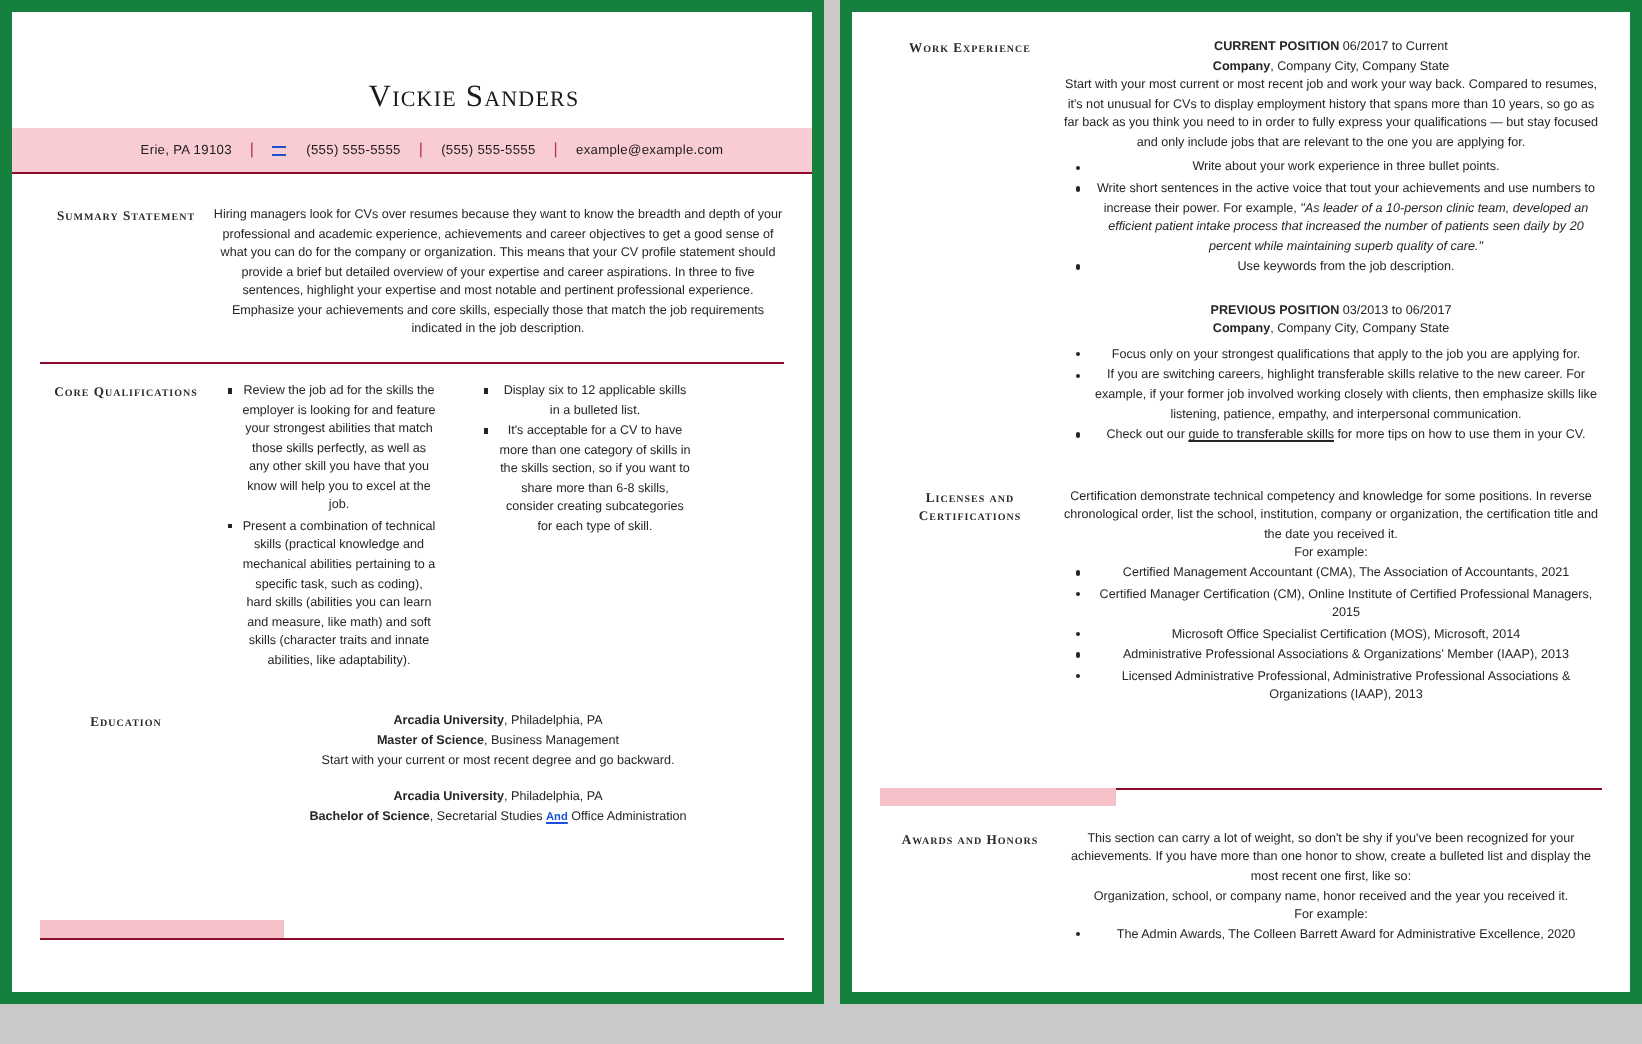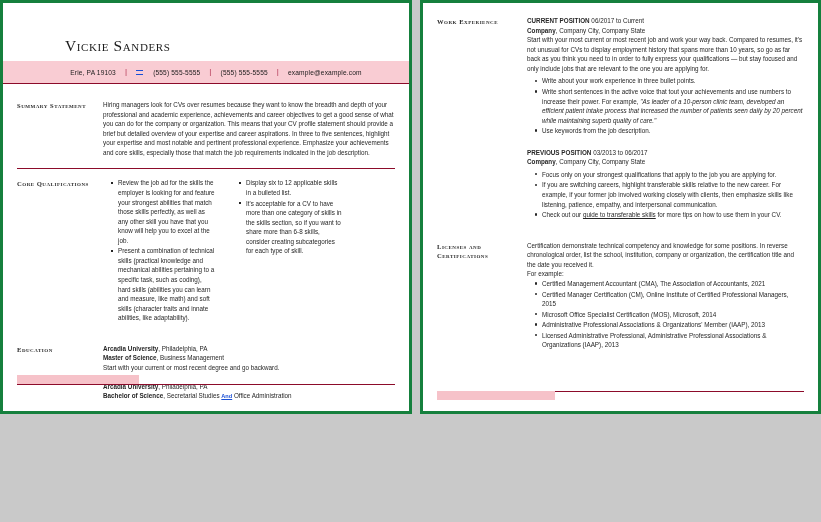--- a/index.html
+++ b/index.html
@@ -4,22 +4,23 @@
 <style>
   html,body{margin:0;padding:0;}
   body{
     width:821px;height:522px;overflow:hidden;
     background:#c9c9c9;
     font-family:"Liberation Sans","DejaVu Sans",sans-serif;
     color:#262626;
   }
   .workspace{display:flex;width:821px;height:522px;background:#c9c9c9;}
   .page{
-    background:#ffffff;height:414px;box-sizing:border-box;position:relative;overflow:hidden;
-    border:3px solid #15803d;
+    background:#ffffff;height:502px;box-sizing:border-box;position:relative;overflow:hidden;
+    border:6px solid #15803d;
+    text-align:center;
   }
   .page-left{width:412px;padding:0;}
   .gutter{width:8px;background:#c9c9c9;height:522px;flex:0 0 8px;}
   .page-right{width:400px;flex:1 1 auto;}
 
   
   .name-zone{padding:34px 0 6px 62px;}
   .cv-name{
     font-size:15.5px;letter-spacing:.6px;color:#1b1b1b;
     font-variant:small-caps;font-weight:400;

